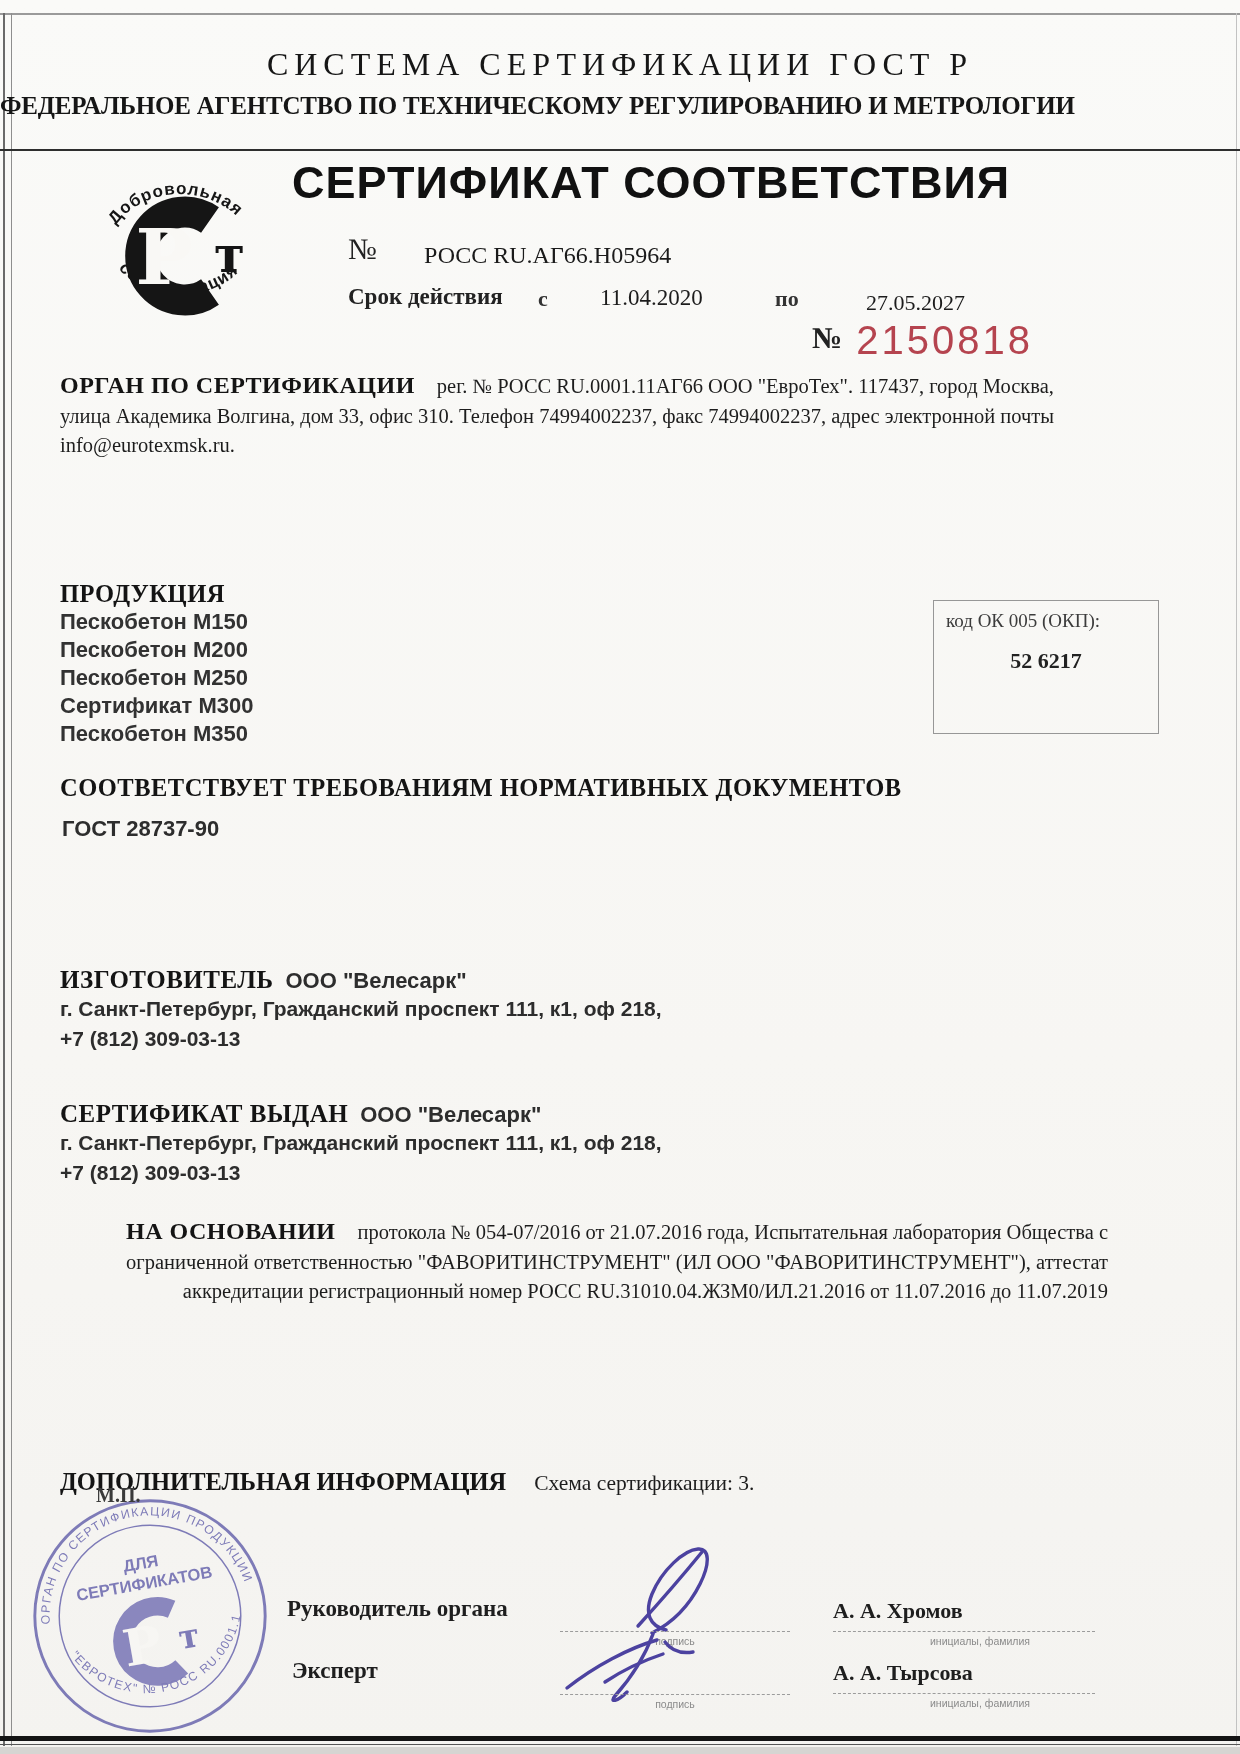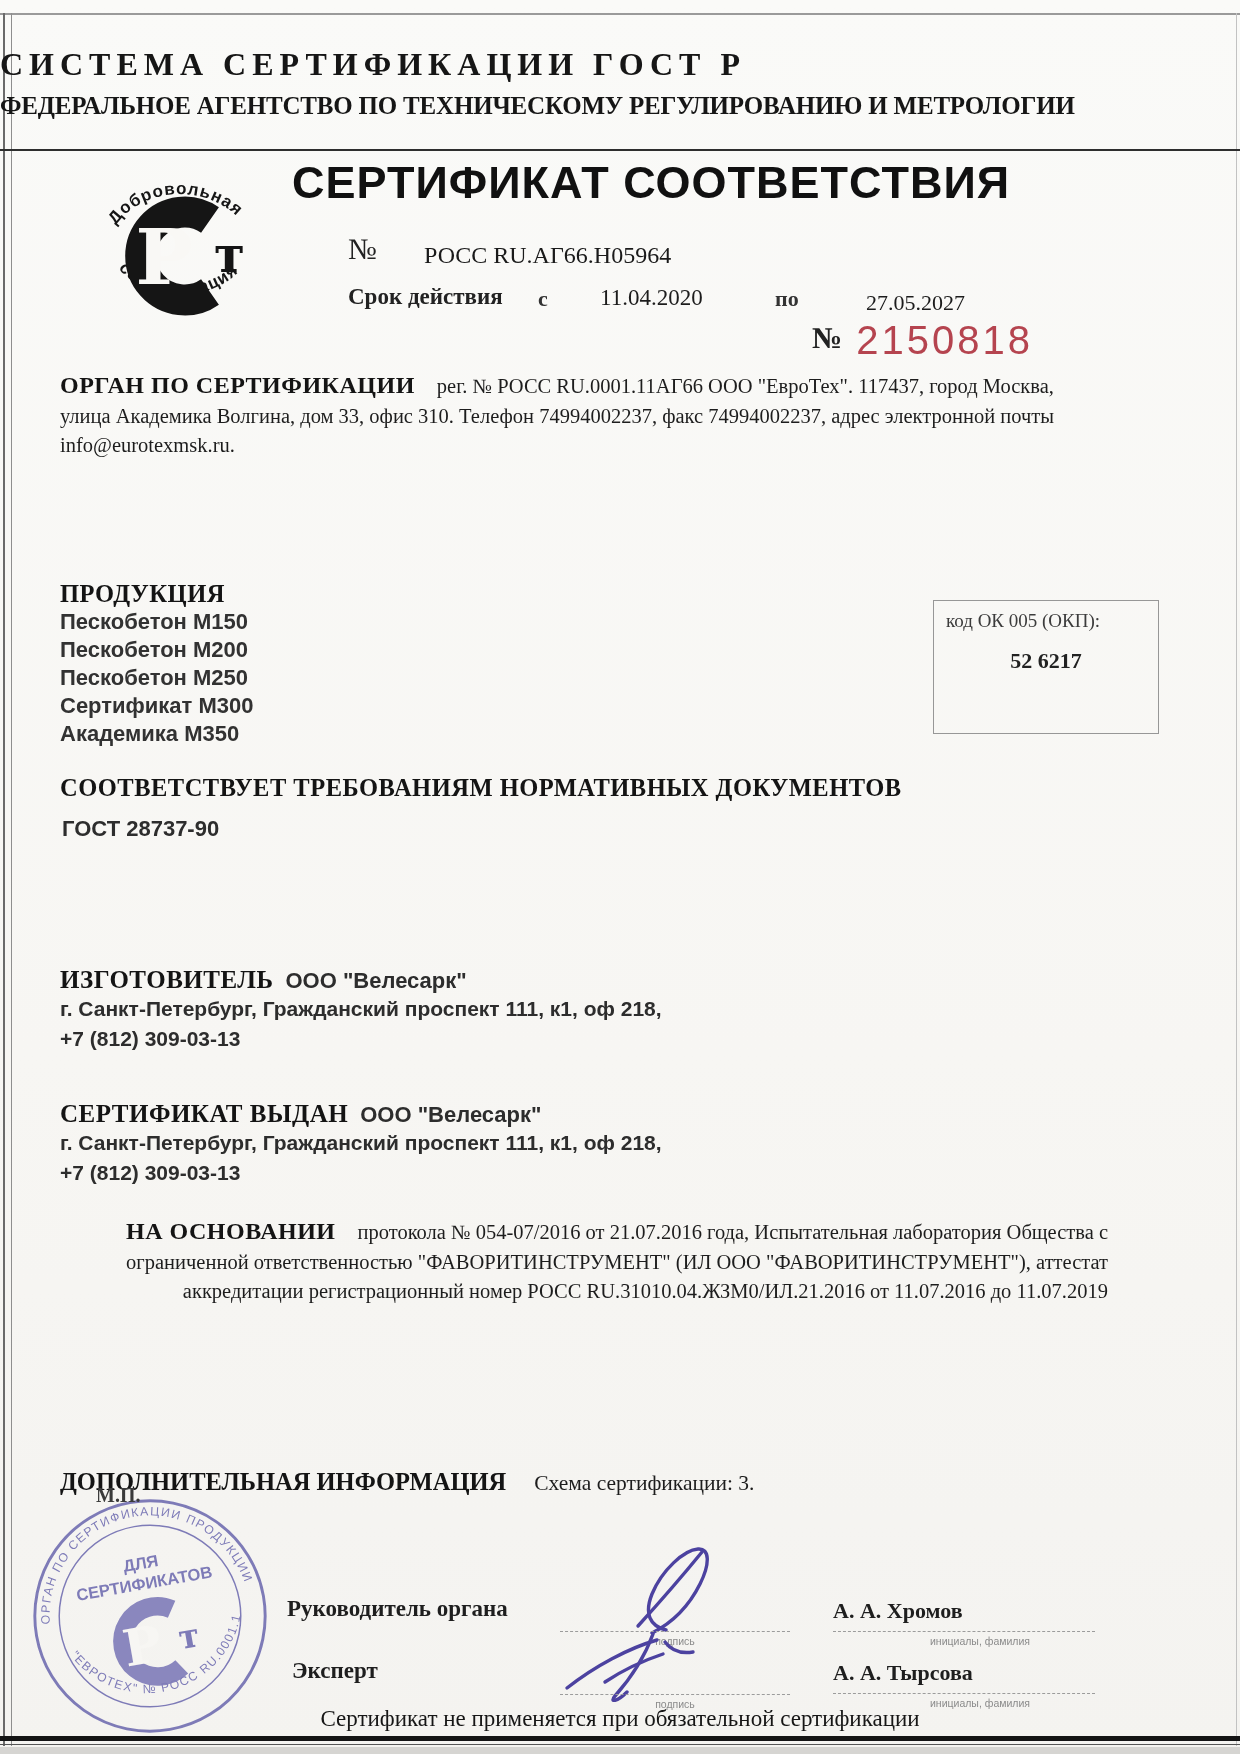--- a/index.html
+++ b/index.html
@@ -13,21 +13,21 @@
     color:#1c1c1c;
     overflow:hidden;
   }
   .abs{position:absolute;}
   
   .frame-top{top:13px;left:0;right:0;height:2px;background:#9a9a9a;}
   .frame-left-a{left:3px;top:13px;bottom:8px;width:2px;background:#6a6a6a;}
   .frame-left-b{left:11px;top:13px;bottom:8px;width:1px;background:#8e8e8e;}
   .frame-right{right:3px;top:13px;bottom:8px;width:1px;background:#c2c2c2;}
   
-  .hdr1{top:46px;left:0;right:0;text-align:left;font-size:32px;font-weight:bold;letter-spacing:6px;color:#161616;}
+  .hdr1{top:46px;left:0;right:0;text-align:center;font-size:32px;font-weight:normal;letter-spacing:6px;color:#161616;}
   .hdr2{top:92px;left:0;right:0;font-size:25px;font-weight:bold;letter-spacing:-0.2px;color:#161616;}
   .hdr-rule{top:149px;left:0;right:0;height:2px;background:#2e2e2e;}
   
   .doc-title{left:292px;top:157px;font-family:"Liberation Sans",sans-serif;font-size:45px;font-weight:bold;letter-spacing:1px;color:#111;}
   .num-label{left:348px;top:232px;font-size:30px;color:#222;}
   .num-value{left:424px;top:242px;font-size:24px;color:#1a1a1a;}
   .valid-label{left:348px;top:284px;font-size:23px;font-weight:bold;color:#222;}
   .valid-from-l{left:538px;top:286px;font-size:22px;font-weight:bold;color:#333;}
   .valid-from{left:600px;top:285px;font-size:23px;}
   .valid-to-l{left:775px;top:286px;font-size:22px;font-weight:bold;color:#333;}
@@ -141,21 +141,21 @@
   <div class="abs para organ">
     <span class="h-inline">ОРГАН ПО СЕРТИФИКАЦИИ</span><span>рег. № РОСС RU.0001.11АГ66 ООО "ЕвроТех". 117437, город Москва, улица Академика Волгина, дом 33, офис 310. Телефон 74994002237, факс 74994002237, адрес электронной почты info@eurotexmsk.ru.</span>
   </div>
 
   <div class="abs products">
     <div class="sec-h">ПРОДУКЦИЯ</div>
     <div class="prod-item">Пескобетон М150</div>
     <div class="prod-item">Пескобетон М200</div>
     <div class="prod-item">Пескобетон М250</div>
     <div class="prod-item">Сертификат М300</div>
-    <div class="prod-item">Академика М350</div>
+    <div class="prod-item">Пескобетон М350</div>
   </div>
 
   <div class="abs code-box box-okp">
     <div class="code-label">код ОК 005 (ОКП):</div>
     <div class="code-value">52 6217</div>
   </div>
 
   <div class="abs sec-h compliance-h">СООТВЕТСТВУЕТ ТРЕБОВАНИЯМ НОРМАТИВНЫХ ДОКУМЕНТОВ</div>
   <div class="abs gost">ГОСТ 28737-90</div>
 
@@ -222,18 +222,17 @@
       <path d="M 100 4 C 92 26 78 48 62 66 C 56 73 64 72 74 62"></path>
       <path d="M 112 12 C 118 20 128 24 140 22"></path>
     </g>
   </svg>
   <div class="abs dash-line sig-line-2"></div>
   <div class="abs cap cap-s2">подпись</div>
   <div class="abs name name-2">А. А. Тырсова</div>
   <div class="abs dash-line name-line-2"></div>
   <div class="abs cap cap-n2">инициалы, фамилия</div>
 
-  <div class="abs footer-note">Сертификат не применяется при обязательной сертификации</div>
   <div class="abs rule-thick"></div>
   <div class="abs rule-thin"></div>
   <div class="abs edge-strip"></div>
 
 </div>
 
 </body></html>

